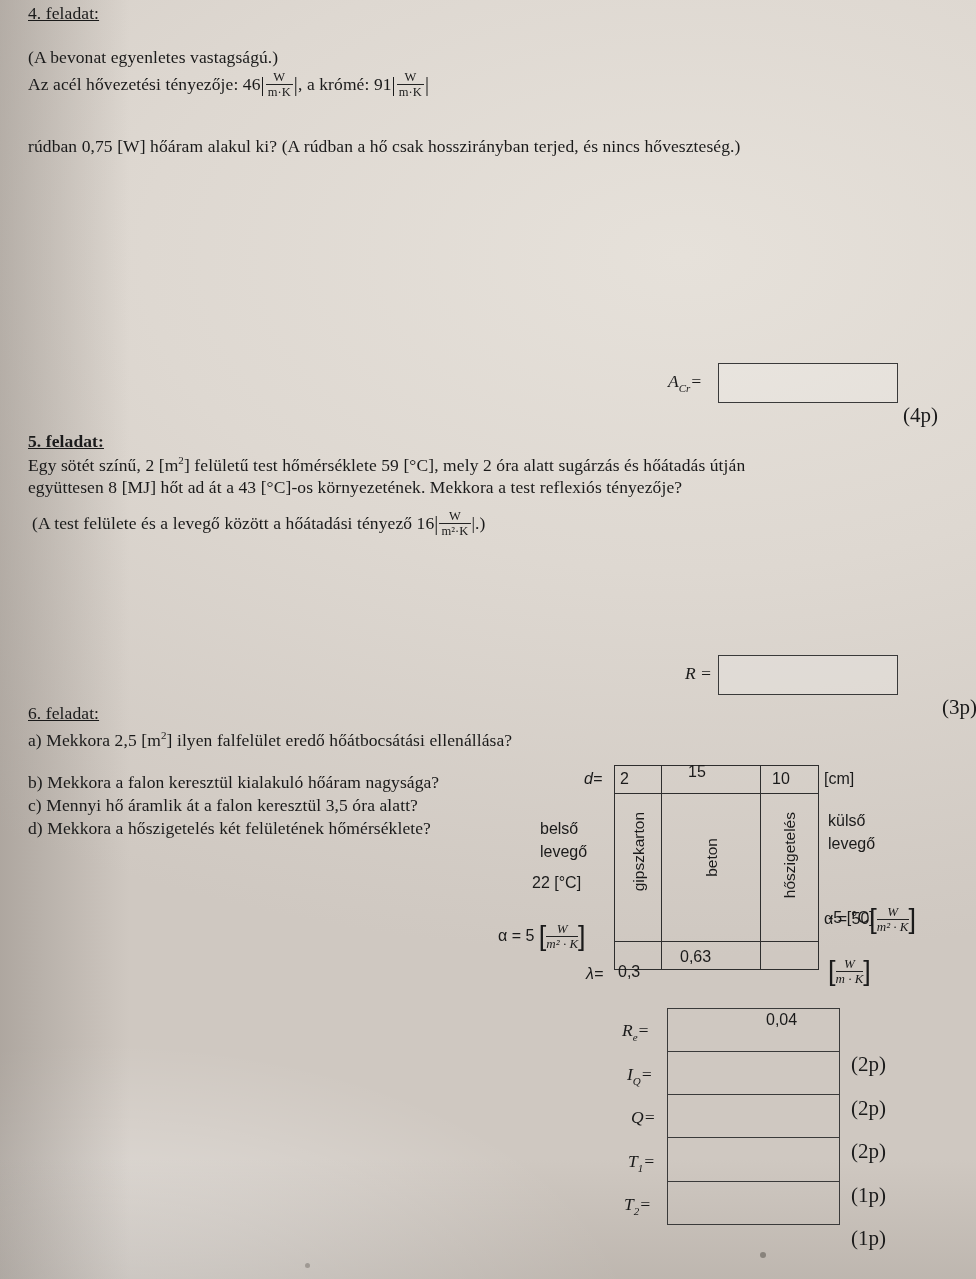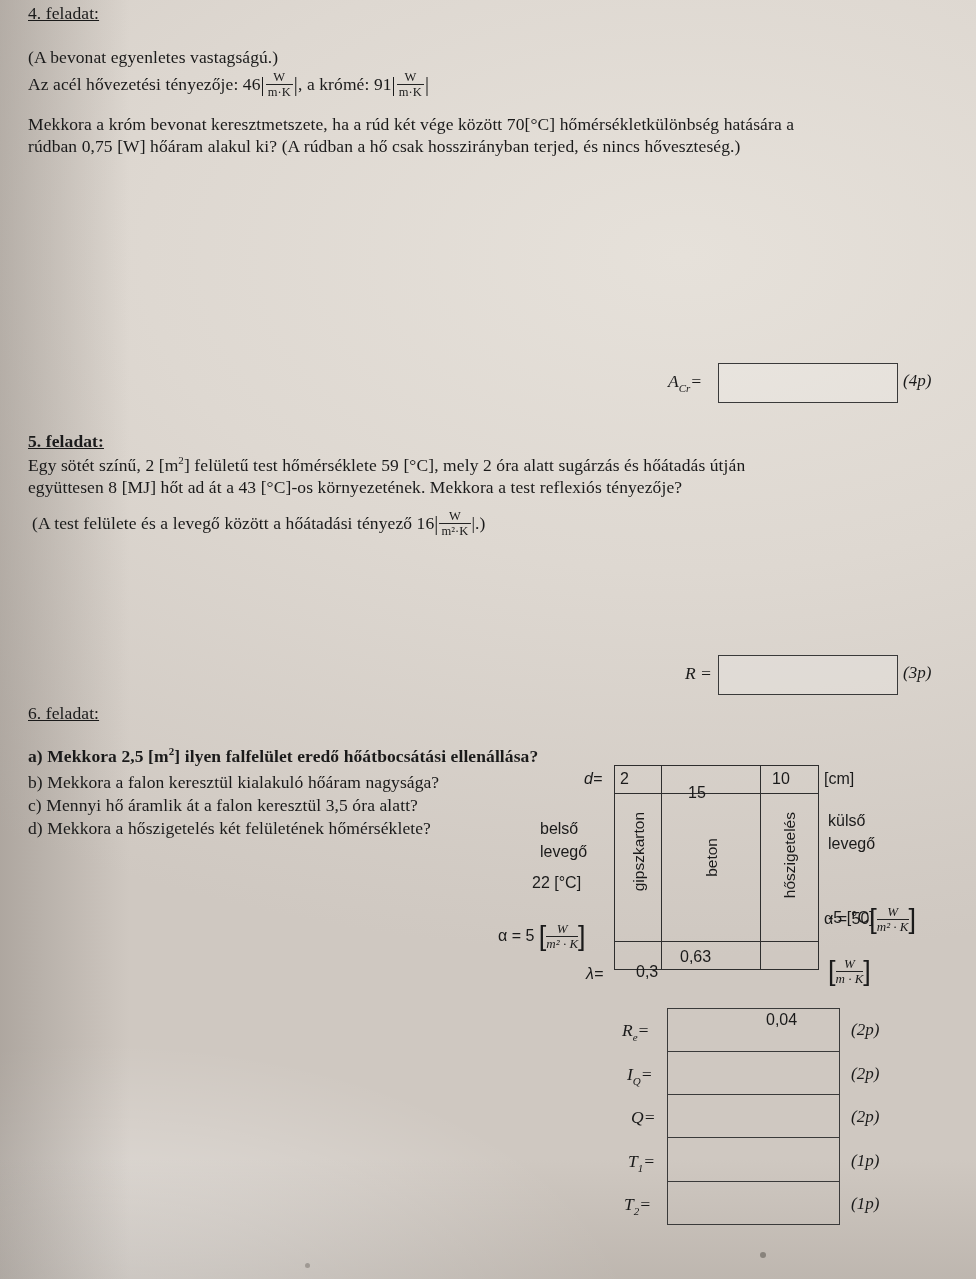--- a/index.html
+++ b/index.html
@@ -71,23 +71,23 @@
     background: rgba(255,255,255,0.18);
   }
   .lbl {
     position: absolute;
     font-size: 17.5px;
     font-style: italic;
     white-space: nowrap;
   }
   .pts {
     position: absolute;
-    font-size: 17px;
-    font-style: italic;
-    white-space: nowrap;
+    font-size: 21px;
+    white-space: nowrap;
+    margin-top: 32px;
   }
   
   .wall {
     position: absolute;
     border: 1.5px solid #2e2e2e;
     box-sizing: border-box;
   }
   .vline {
     position: absolute;
     width: 0;
@@ -157,66 +157,65 @@
 
 <div class="content">
 
   <div class="txt u" style="left:28px; top:2px;">4. feladat:</div>
   <div class="txt" style="left:28px; top:46px;">(A bevonat egyenletes vastagságú.)</div>
 
   <div class="txt" style="left:28px; top:71px;">
     <span>Az acél hővezetési tényezője: 46</span><span class="bar">|</span><span class="frac"><span class="num">W</span><span class="den">m·K</span></span><span class="bar">|</span><span>, a krómé: 91</span><span class="bar">|</span><span class="frac"><span class="num">W</span><span class="den">m·K</span></span><span class="bar">|</span>
   </div>
 
-  <div class="txt" style="left:28px; top:113px;">Mekkora a króm bevonat keresztmetszete, ha a rúd két vége között 70[°C] hőmérsékletkülönbség hatására a</div>
   <div class="txt" style="left:28px; top:135px;">rúdban 0,75 [W] hőáram alakul ki? (A rúdban a hő csak hosszirányban terjed, és nincs hőveszteség.)</div>
 
   <div class="lbl" style="left:668px; top:371px;"><span>A</span><span class="sub">Cr</span><span>=</span></div>
   <div class="abox" style="left:718px; top:363px; width:178px; height:38px;"></div>
   <div class="pts" style="left:903px; top:371px;">(4p)</div>
 
   <div class="txt u" style="left:28px; top:430px;font-weight:bold;">5. feladat:</div>
   <div class="txt" style="left:28px; top:453px;">Egy sötét színű, 2 [m<span class="sup">2</span>] felületű test hőmérséklete 59 [°C], mely 2 óra alatt sugárzás és hőátadás útján</div>
   <div class="txt" style="left:28px; top:476px;">együttesen 8 [MJ] hőt ad át a 43 [°C]-os környezetének. Mekkora a test reflexiós tényezője?</div>
   <div class="txt" style="left:32px; top:510px;">
     <span>(A test felülete és a levegő között a hőátadási tényező 16</span><span class="bar">|</span><span class="frac"><span class="num">W</span><span class="den">m²·K</span></span><span>|.)</span>
   </div>
 
   <div class="lbl" style="left:685px; top:663px;"><span>R</span> <span>=</span></div>
   <div class="abox" style="left:718px; top:655px; width:178px; height:38px;"></div>
-  <div class="pts" style="left:903px; top:663px;">(3p)</div>
+  <div class="pts" style="left:942px; top:663px;">(3p)</div>
 
   <div class="txt u" style="left:28px; top:702px;">6. feladat:</div>
-  <div class="txt" style="left:28px; top:744px;font-weight:bold;">a) Mekkora 2,5 [m<span class="sup">2</span>] ilyen falfelület eredő hőátbocsátási ellenállása?</div>
+  <div class="txt" style="left:28px; top:728px;">a) Mekkora 2,5 [m<span class="sup">2</span>] ilyen falfelület eredő hőátbocsátási ellenállása?</div>
   <div class="txt" style="left:28px; top:771px;">b) Mekkora a falon keresztül kialakuló hőáram nagysága?</div>
   <div class="txt" style="left:28px; top:794px;">c) Mennyi hő áramlik át a falon keresztül 3,5 óra alatt?</div>
   <div class="txt" style="left:28px; top:817px;">d) Mekkora a hőszigetelés két felületének hőmérséklete?</div>
 
   <div class="san" style="left:584px; top:770px; font-style:italic;">d=</div>
 
   <div class="wall" style="left:614px; top:765px; width:205px; height:205px;"></div>
 
   <div class="vline" style="left:661px; top:765px; height:205px;"></div>
   <div class="vline" style="left:760px; top:765px; height:205px;"></div>
 
   <div class="hline" style="left:614px; top:793px; width:205px;"></div>
 
   <div class="hline" style="left:614px; top:941px; width:205px;"></div>
 
   <div class="san" style="left:620px; top:770px;">2</div>
-  <div class="san" style="left:688px; top:784px;text-align:right;">15</div>
+  <div class="san" style="left:688px; top:763px;text-align:right;">15</div>
   <div class="san" style="left:772px; top:770px;text-align:center;">10</div>
   <div class="san" style="left:824px; top:770px;">[cm]</div>
 
   <div class="vtext" style="left:630px; top:812px;">gipszkarton</div>
   <div class="vtext" style="left:703px; top:838px;">beton</div>
   <div class="vtext" style="left:781px; top:812px;">hőszigetelés</div>
 
   <div class="san" style="left:586px; top:965px; font-style:italic;">λ=</div>
-  <div class="san" style="left:618px; top:963px;margin-left:18px;">0,3</div>
+  <div class="san" style="left:618px; top:963px;">0,3</div>
   <div class="san" style="left:680px; top:948px;">0,63</div>
   <div class="san" style="left:766px; top:963px;margin-top:48px;">0,04</div>
   <div class="san" style="left:828px; top:957px;"><span class="bk">[</span><span class="fracS"><span class="num">W</span><span class="den">m · K</span></span><span class="bk">]</span></div>
 
   <div class="san" style="left:540px; top:820px;">belső</div>
   <div class="san" style="left:540px; top:843px;">levegő</div>
   <div class="san" style="left:532px; top:874px;">22 [°C]</div>
   <div class="san" style="left:498px; top:922px;"><span>α = 5</span> <span class="bk">[</span><span class="fracS"><span class="num">W</span><span class="den">m² · K</span></span><span class="bk">]</span></div>
 
   <div class="san" style="left:828px; top:812px;">külső</div>

